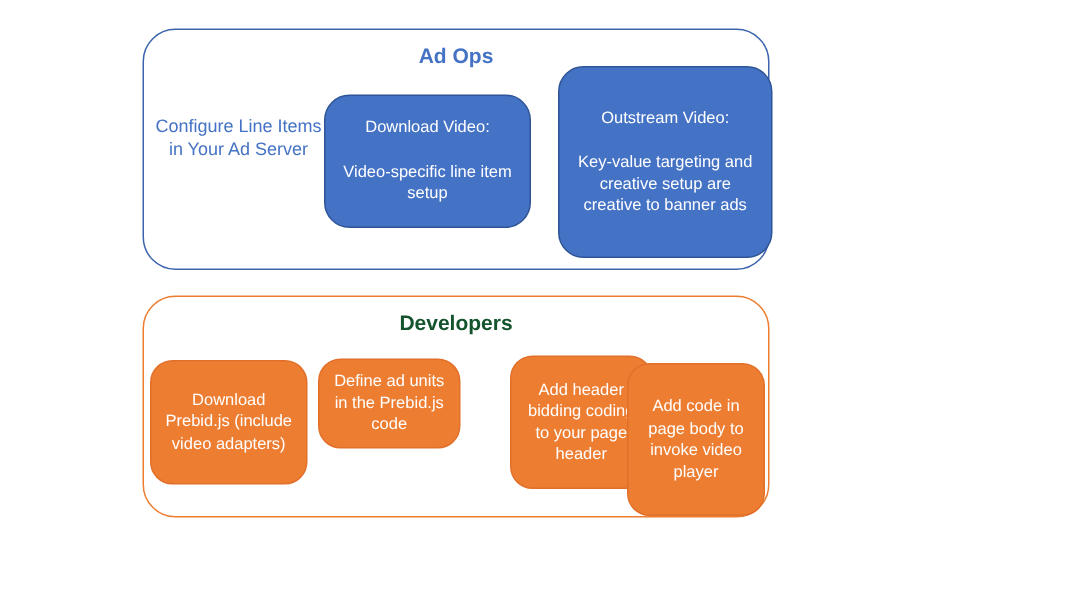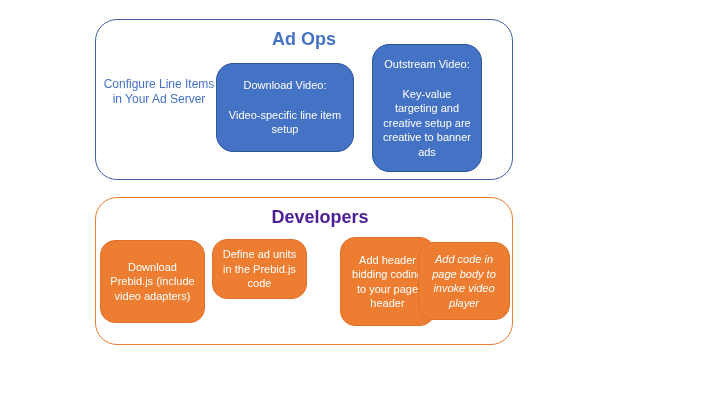--- a/index.html
+++ b/index.html
@@ -24,24 +24,24 @@
   .container.blue   { border: 1.6px solid #3c64ad; }
   .container.orange { border: 1.6px solid #ED7D31; }
 
   .band-title {
     position: absolute;
     top: 9px;
     left: 0;
     width: 100%;
     text-align: center;
     font-weight: bold;
-    font-size: 18px;
+    font-size: 14px;
   }
   .band-title.blue   { color: #4472C4; }
-  .band-title.orange { color: #4c1d95; padding-left: 16px; }
+  .band-title.orange { color: #14532d; }
 
   .side-note {
     position: absolute;
     left: 100px;
     top: 77px;
     width: 118px;
     text-align: center;
     color: #4472C4;
     font-size: 12px;
     line-height: 15px;
@@ -68,28 +68,28 @@
   }
   .node.orange {
     background: #ED7D31;
     border: 1px solid #e2702a;
   }
   .node .node-title { margin-bottom: 15px; }
 
   
   #adops-container    { left: 95px;  top: 19px;  width: 418px; height: 161px; }
   #instream-box       { left: 216px; top: 63px;  width: 138px; height: 89px;  }
-  #outstream-box      { left: 372px; top: 44px;  width: 110px; height: 128px; }
+  #outstream-box      { left: 372px; top: 44px;  width: 143px; height: 128px; }
 
   
   #developers-container { left: 95px;  top: 197px; width: 418px; height: 148px; }
   #dev-box-0          { left: 100px; top: 240px; width: 105px; height: 83px; }
   #dev-box-1          { left: 212px; top: 239px; width: 95px;  height: 60px; }
   #dev-box-2          { left: 317px; top: 237px; width: 95px;  height: 89px; margin-left: 23px; }
-  #dev-box-3          { left: 418px; top: 242px; width: 92px;  height: 78px; font-style: italic; }
+  #dev-box-3          { left: 418px; top: 242px; width: 92px;  height: 102px; }
 </style>
 </head>
 <body>
 
 <div class="canvas">
 
   <div class="container blue" id="adops-container">
     <div class="band-title blue">Ad Ops</div>
   </div>
 

